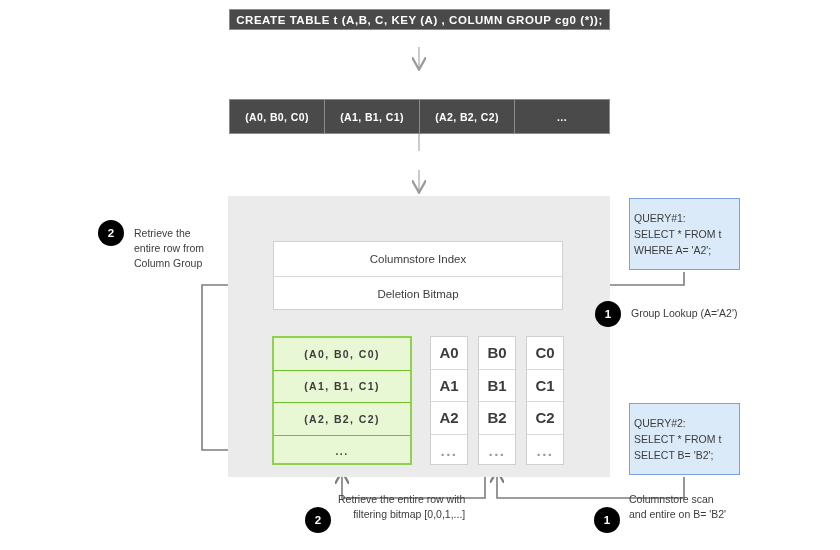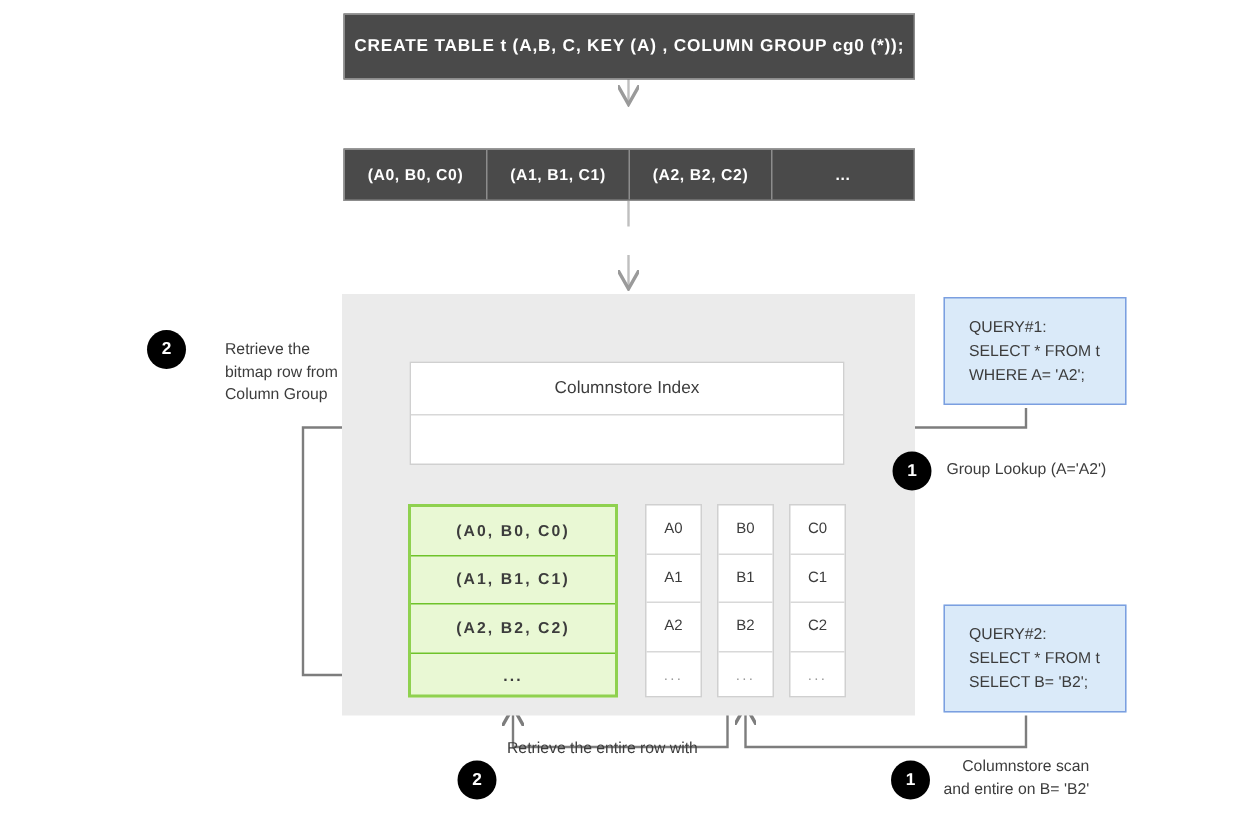--- a/index.html
+++ b/index.html
@@ -11,21 +11,21 @@
     position: relative;
     overflow: hidden;
     font-family: "Liberation Sans", sans-serif;
     color: #3c3c3c;
   }
   .stage { position: absolute; left: 0; top: 0; width: 840px; height: 550px; }
   .abs { position: absolute; box-sizing: border-box; }
 
   
   #ddl-bar {
-    left: 229px; top: 9px; width: 381px; height: 44px;
+    left: 229px; top: 9px; width: 381px; height: 21px;
     background: #4a4a4a;
     border: 1px solid #8c8c8c;
     display: flex; align-items: center; justify-content: center;
   }
   #ddl-bar .txt {
     color: #ffffff;
     font-size: 11.5px;
     font-weight: bold;
     letter-spacing: 0.55px;
     white-space: nowrap;
@@ -101,34 +101,34 @@
   
   .colstack {
     top: 336px; width: 38px; height: 129px;
     background: #ffffff;
     border: 1px solid #d0d0d0;
   }
   .colstack .cs-cell {
     height: 31.5px;
     display: flex; align-items: center; justify-content: center;
     border-bottom: 1px solid #d8d8d8;
-    font-size: 10px; font-weight: normal; color: #3c3c3c;
+    font-size: 15px; font-weight: bold; color: #3c3c3c;
   }
   .colstack .cs-cell:last-child { border-bottom: none; }
   .colstack .cs-cell.ellip { color: #9a9a9a; letter-spacing: 1.5px; }
   #col-a { left: 430px; }
   #col-b { left: 478px; }
   #col-c { left: 526px; }
 
   
   .query-box {
-    width: 122px;
+    width: 111px;
     background: #daeaf9;
     border: 1.5px solid #7b9fe0;
-    padding: 11px 16px;
+    padding: 11px 4px;
   }
   .query-box .qline {
     font-size: 10.5px;
     color: #3c3c3c;
     line-height: 16px;
     white-space: nowrap;
   }
   #query1 { left: 629px; top: 198px; }
   #query2 { left: 629px; top: 403px; }
 
@@ -137,27 +137,27 @@
     width: 26px; height: 26px; border-radius: 50%;
     background: #000000; color: #ffffff;
     display: flex; align-items: center; justify-content: center;
     font-size: 11.5px; font-weight: bold;
   }
   .annot {
     font-size: 10.5px; color: #3c3c3c; line-height: 15px;
     white-space: nowrap;
   }
   #badge-left  { left: 98px;  top: 220px; }
-  #annot-left  { left: 134px; top: 226px; margin-left: 16px; }
+  #annot-left  { left: 134px; top: 226px; }
   #badge-r1    { left: 595px; top: 301px; }
   #annot-r1    { left: 631px; top: 306px; }
   #badge-b2    { left: 305px; top: 507px; }
   #annot-b2    { left: 338px; top: 492px; text-align: right; }
   #badge-b1    { left: 594px; top: 507px; }
-  #annot-b1    { left: 629px; top: 504px; text-align: right; }
+  #annot-b1    { left: 629px; top: 492px; }
 
   svg.wires { position: absolute; left: 0; top: 0; width: 840px; height: 550px; pointer-events: none; }
 </style>
 </head>
 <body>
 
 <div class="stage">
 
   <svg class="wires" viewBox="0 0 840 550">
     <defs>
@@ -192,20 +192,21 @@
     <div class="cell">(A0, B0, C0)</div>
     <div class="cell">(A1, B1, C1)</div>
     <div class="cell">(A2, B2, C2)</div>
     <div class="cell">...</div>
   </div>
 
   <div class="abs" id="segment"></div>
 
   <div class="abs" id="index-box">
     <div class="index-row top">Columnstore Index</div>
+    <div class="index-row">Deletion Bitmap</div>
   </div>
 
   <div class="abs" id="colgroup">
     <div class="cg-row">(A0, B0, C0)</div>
     <div class="cg-row">(A1, B1, C1)</div>
     <div class="cg-row">(A2, B2, C2)</div>
     <div class="cg-row">...</div>
   </div>
 
   <div class="abs colstack" id="col-a">
@@ -237,32 +238,33 @@
 
   <div class="abs query-box" id="query2">
     <div class="qline">QUERY#2:</div>
     <div class="qline">SELECT * FROM t</div>
     <div class="qline">SELECT B= 'B2';</div>
   </div>
 
   <div class="abs badge" id="badge-left">2</div>
   <div class="abs annot" id="annot-left">
     <div>Retrieve the</div>
-    <div>bitmap row from</div>
+    <div>entire row from</div>
     <div>Column Group</div>
   </div>
 
   <div class="abs badge" id="badge-r1">1</div>
   <div class="abs annot" id="annot-r1">
     <div>Group Lookup (A='A2')</div>
   </div>
 
   <div class="abs badge" id="badge-b2">2</div>
   <div class="abs annot" id="annot-b2">
     <div>Retrieve the entire row with</div>
+    <div>filtering bitmap [0,0,1,...]</div>
   </div>
 
   <div class="abs badge" id="badge-b1">1</div>
   <div class="abs annot" id="annot-b1">
     <div>Columnstore scan</div>
     <div>and entire on B= 'B2'</div>
   </div>
 
 </div>
 

